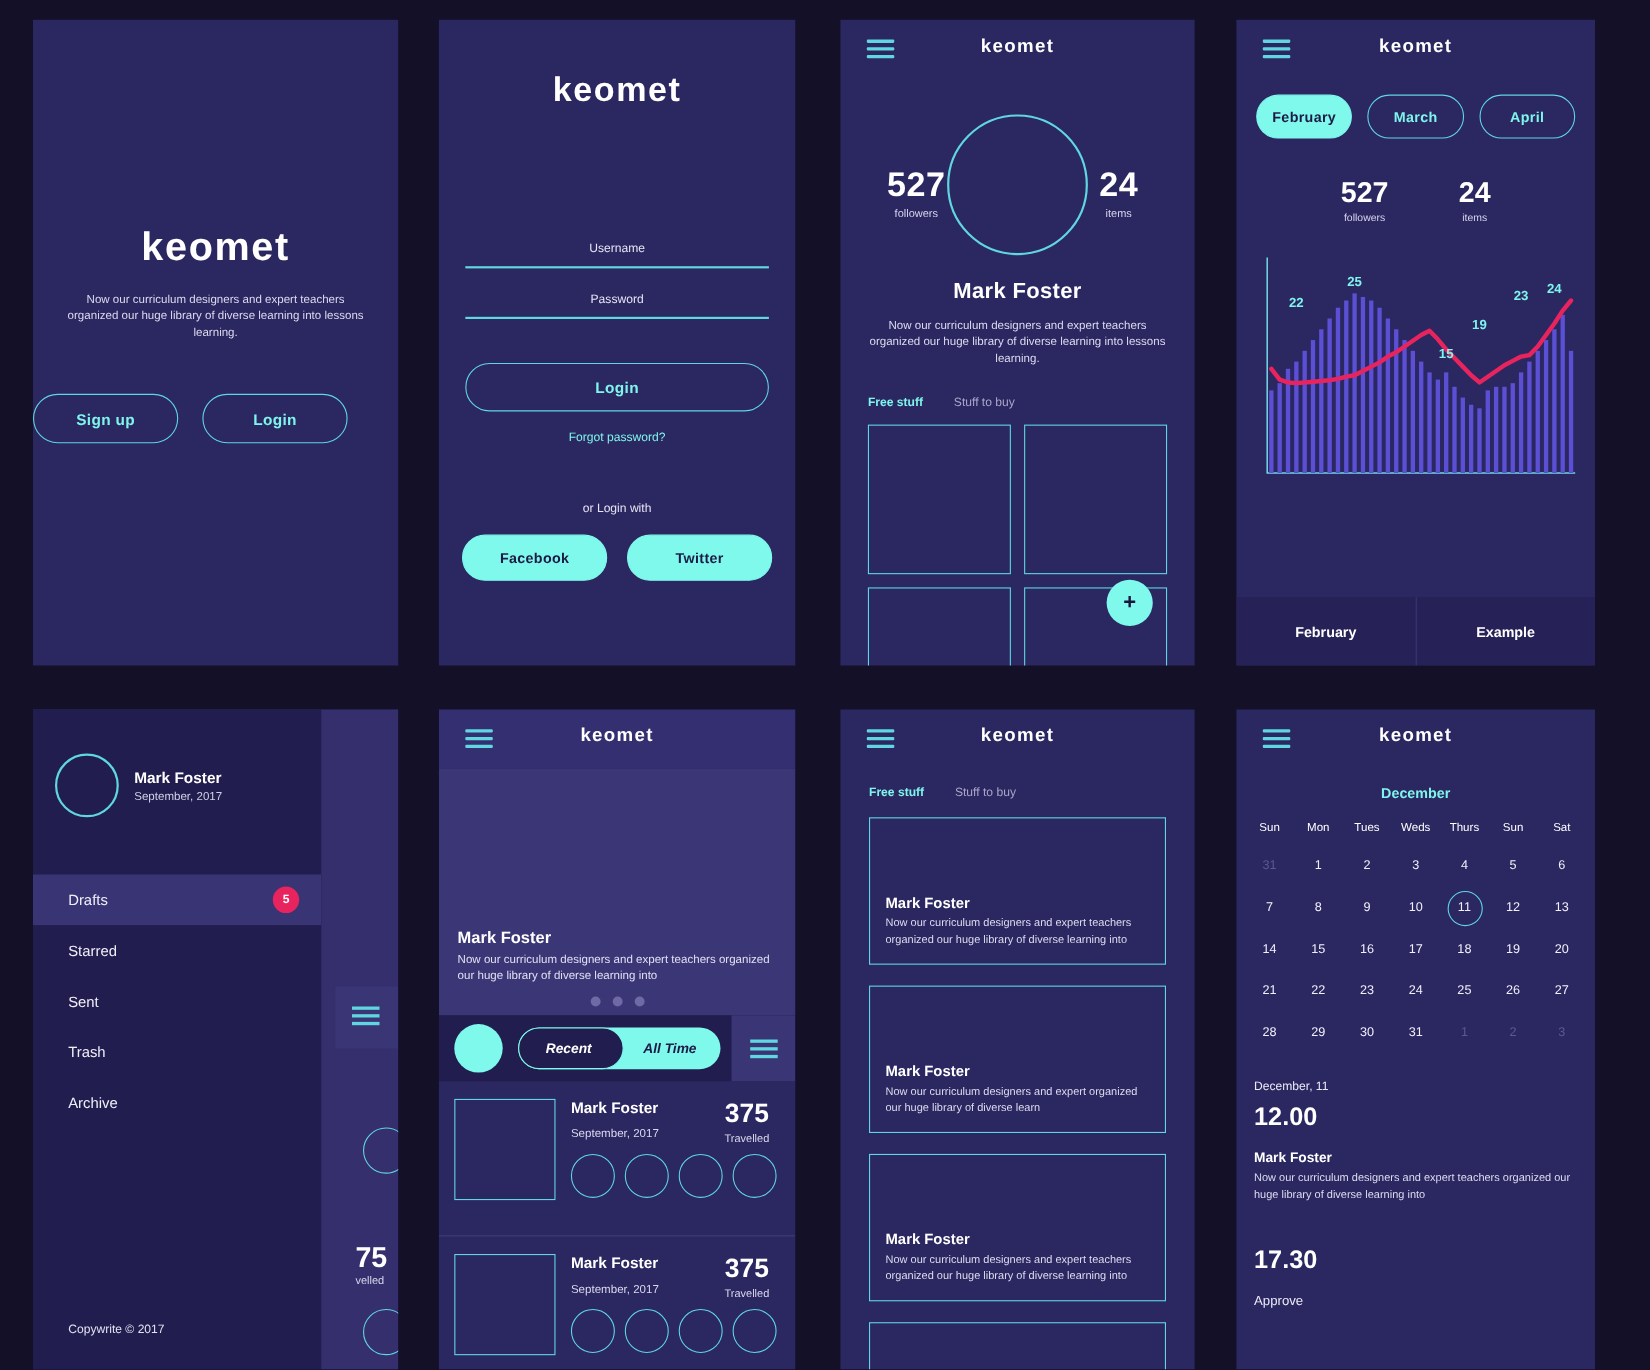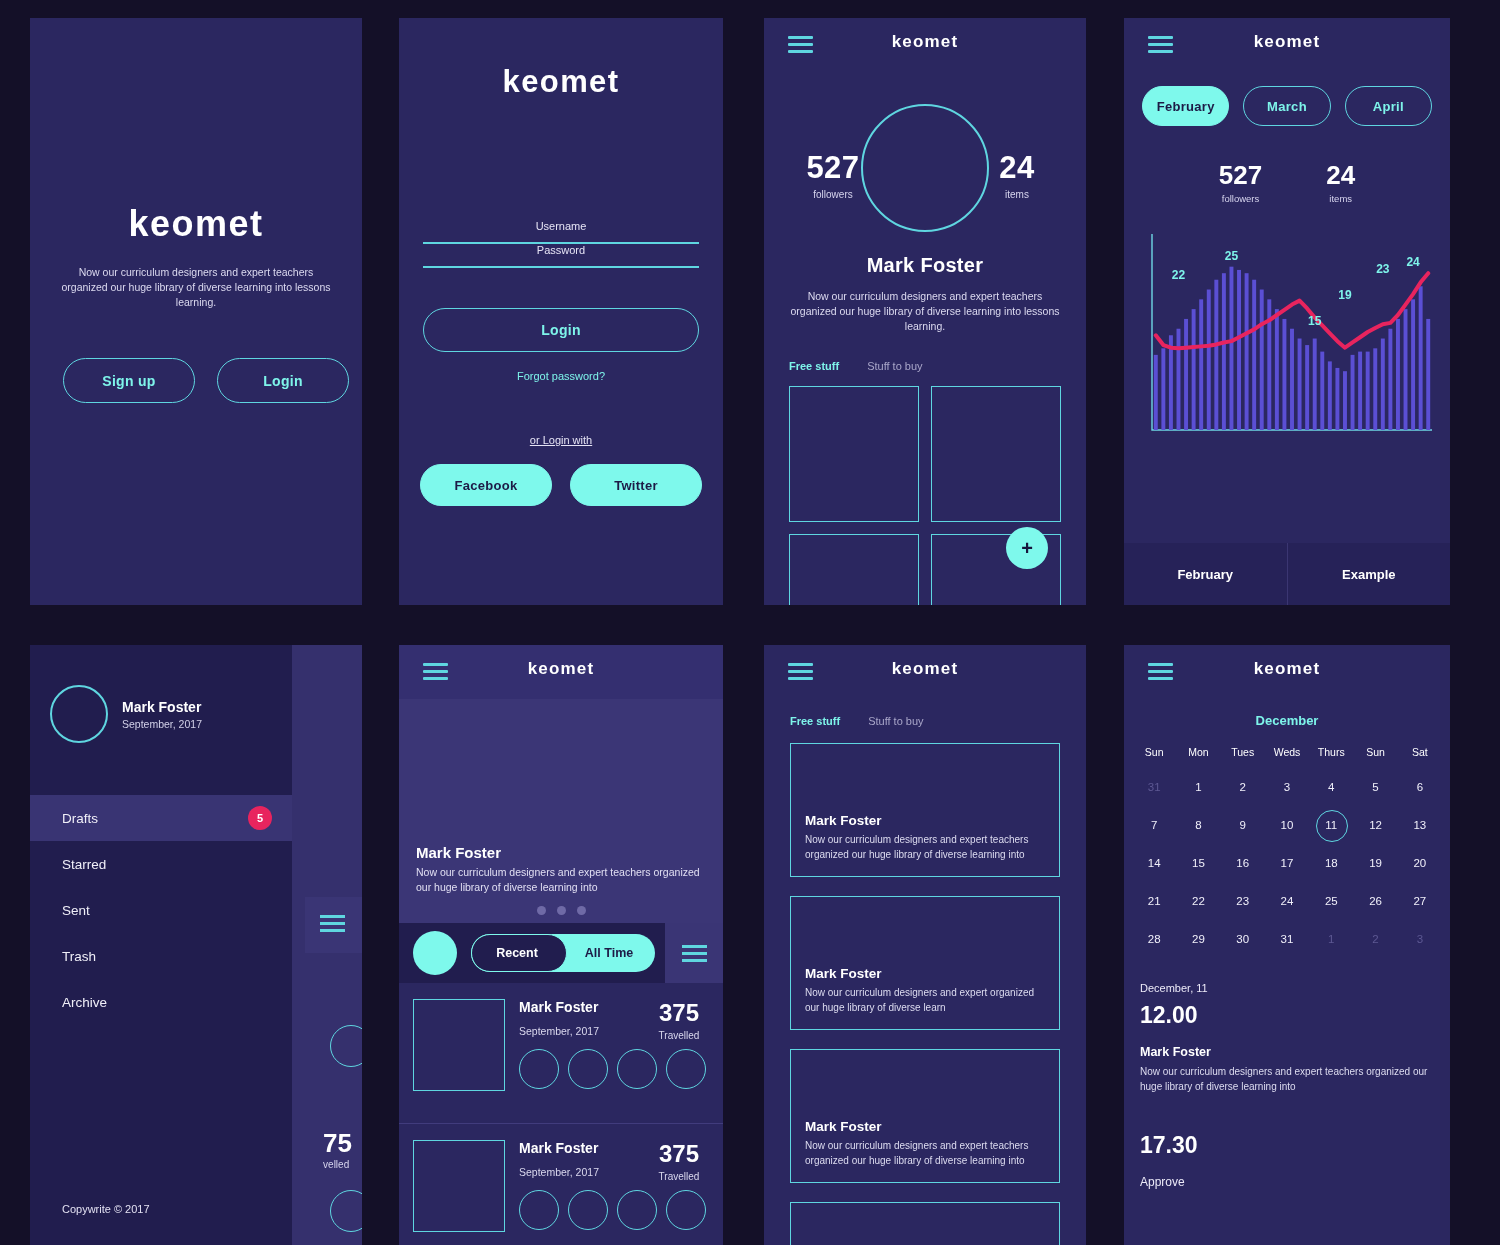--- a/index.html
+++ b/index.html
@@ -50,31 +50,31 @@
 
   .para {
     color: #dcdaf0; font-size: 10.5px; line-height: 15px; text-align: center;
   }
 
   
   .s1-wrap { position: absolute; left: 0; right: 0; top: 185px; }
   .s1-logo { text-align: center; font-size: 36px; font-weight: bold;
              letter-spacing: 1.5px; color:#fff; }
   .s1-desc { margin: 20px 28px 0; }
-  .s1-btns { display: flex; gap: 22px; justify-content: center; margin-top: 48px; margin-left: 20px; }
+  .s1-btns { display: flex; gap: 22px; margin-top: 48px; }
   .s1-btns .pill { width: 132px; height: 45px; font-size: 14px; }
 
   
   .s2-logo { text-align:center; font-size: 31px; font-weight:bold;
              letter-spacing:1.4px; color:#fff; margin-top: 46px; }
   .field { margin: 0 24px; border-bottom: 2px solid #5fd6e0; padding-bottom: 10px; }
   .field .lbl { display:block; text-align:center; color:#e6e4f5; font-size:11px; }
   .s2-login { margin: 40px 24px 0; height: 44px; font-size: 14px; }
   .s2-forgot { text-align:center; font-size:11px; margin-top:18px; color:#7ef4ea; }
-  .s2-or { text-align:center; font-size:11px; margin-top:52px; color:#e6e4f5;text-decoration:underline; }
+  .s2-or { text-align:center; font-size:11px; margin-top:52px; color:#e6e4f5; }
   .s2-social { display:flex; gap:18px; justify-content:center; margin-top:18px; }
   .s2-social .pill { width: 132px; height: 42px; font-size: 13px; }
 
   
   .avatar-ring {
     width: 128px; height: 128px; border: 2px solid #5fd6e0; border-radius: 50%;
     margin: 0 auto;
   }
   .stats-row { position: relative; height: 0; }
   .stat { position: absolute; text-align: center; }
@@ -142,21 +142,21 @@
                  font-size: 10.5px; line-height: 15px; color:#e1dff3; text-align:left; }
   .dots { position:absolute; left:0; right:0; bottom: 8px; display:flex;
           gap: 11px; justify-content:center; }
   .dots span { width: 9px; height:9px; border-radius:50%; background:#6f6aa6; }
   .seg-bar { position:relative; height: 60px; background:#211d4e; display:flex;
              align-items:center; }
   .seg-circle { width: 44px; height: 44px; border-radius:50%; background:#7ef9ec;
                 margin-left: 14px; }
   .segment { margin-left: 14px; width: 184px; height: 38px; border-radius: 30px;
              background:#7ef9ec; display:flex; align-items:center; position:relative; }
-  .segment .half { flex:1; text-align:center; font-size: 12.5px; font-weight:bold; z-index:2;}
+  .segment .half { flex:1; text-align:center; font-size: 12.5px; font-weight:bold; z-index:2;font-style:italic;}
   .segment .knob { position:absolute; left: 0; top: 0; width: 96px; height: 38px;
                    border-radius: 30px; background:#211d4e; border:1.5px solid #7ef9ec; }
   .segment .half.on { color:#ffffff; }
   .segment .half.off { color:#1d1b46; }
   .seg-ham { position:absolute; right: 0; top: 0; width: 58px; height: 60px;
              background:#3a3575; display:flex; align-items:center; justify-content:center;}
   .seg-ham .bars { width: 25px; height:17px; display:flex; flex-direction:column;
                    justify-content:space-between; }
   .seg-ham .bars i { height:3px; background:#5fd6e0; }
   .lrow { position:relative; height: 140px; padding: 16px 14px 0;
@@ -218,21 +218,21 @@
       </div>
     </div>
   </div>
 
   <div class="screen c2 r1">
     <div class="s2-logo">keomet</div>
     <div style="margin-top:120px">
       <div class="field">
         <span class="lbl">Username</span>
       </div>
-      <div class="field" style="">
+      <div class="field" style="margin-top:22px">
         <span class="lbl">Password</span>
       </div>
     </div>
     <div class="pill s2-login">Login</div>
     <div class="s2-forgot">Forgot password?</div>
     <div class="s2-or">or Login with</div>
     <div class="s2-social">
       <div class="pill solid">Facebook</div>
       <div class="pill solid">Twitter</div>
     </div>

